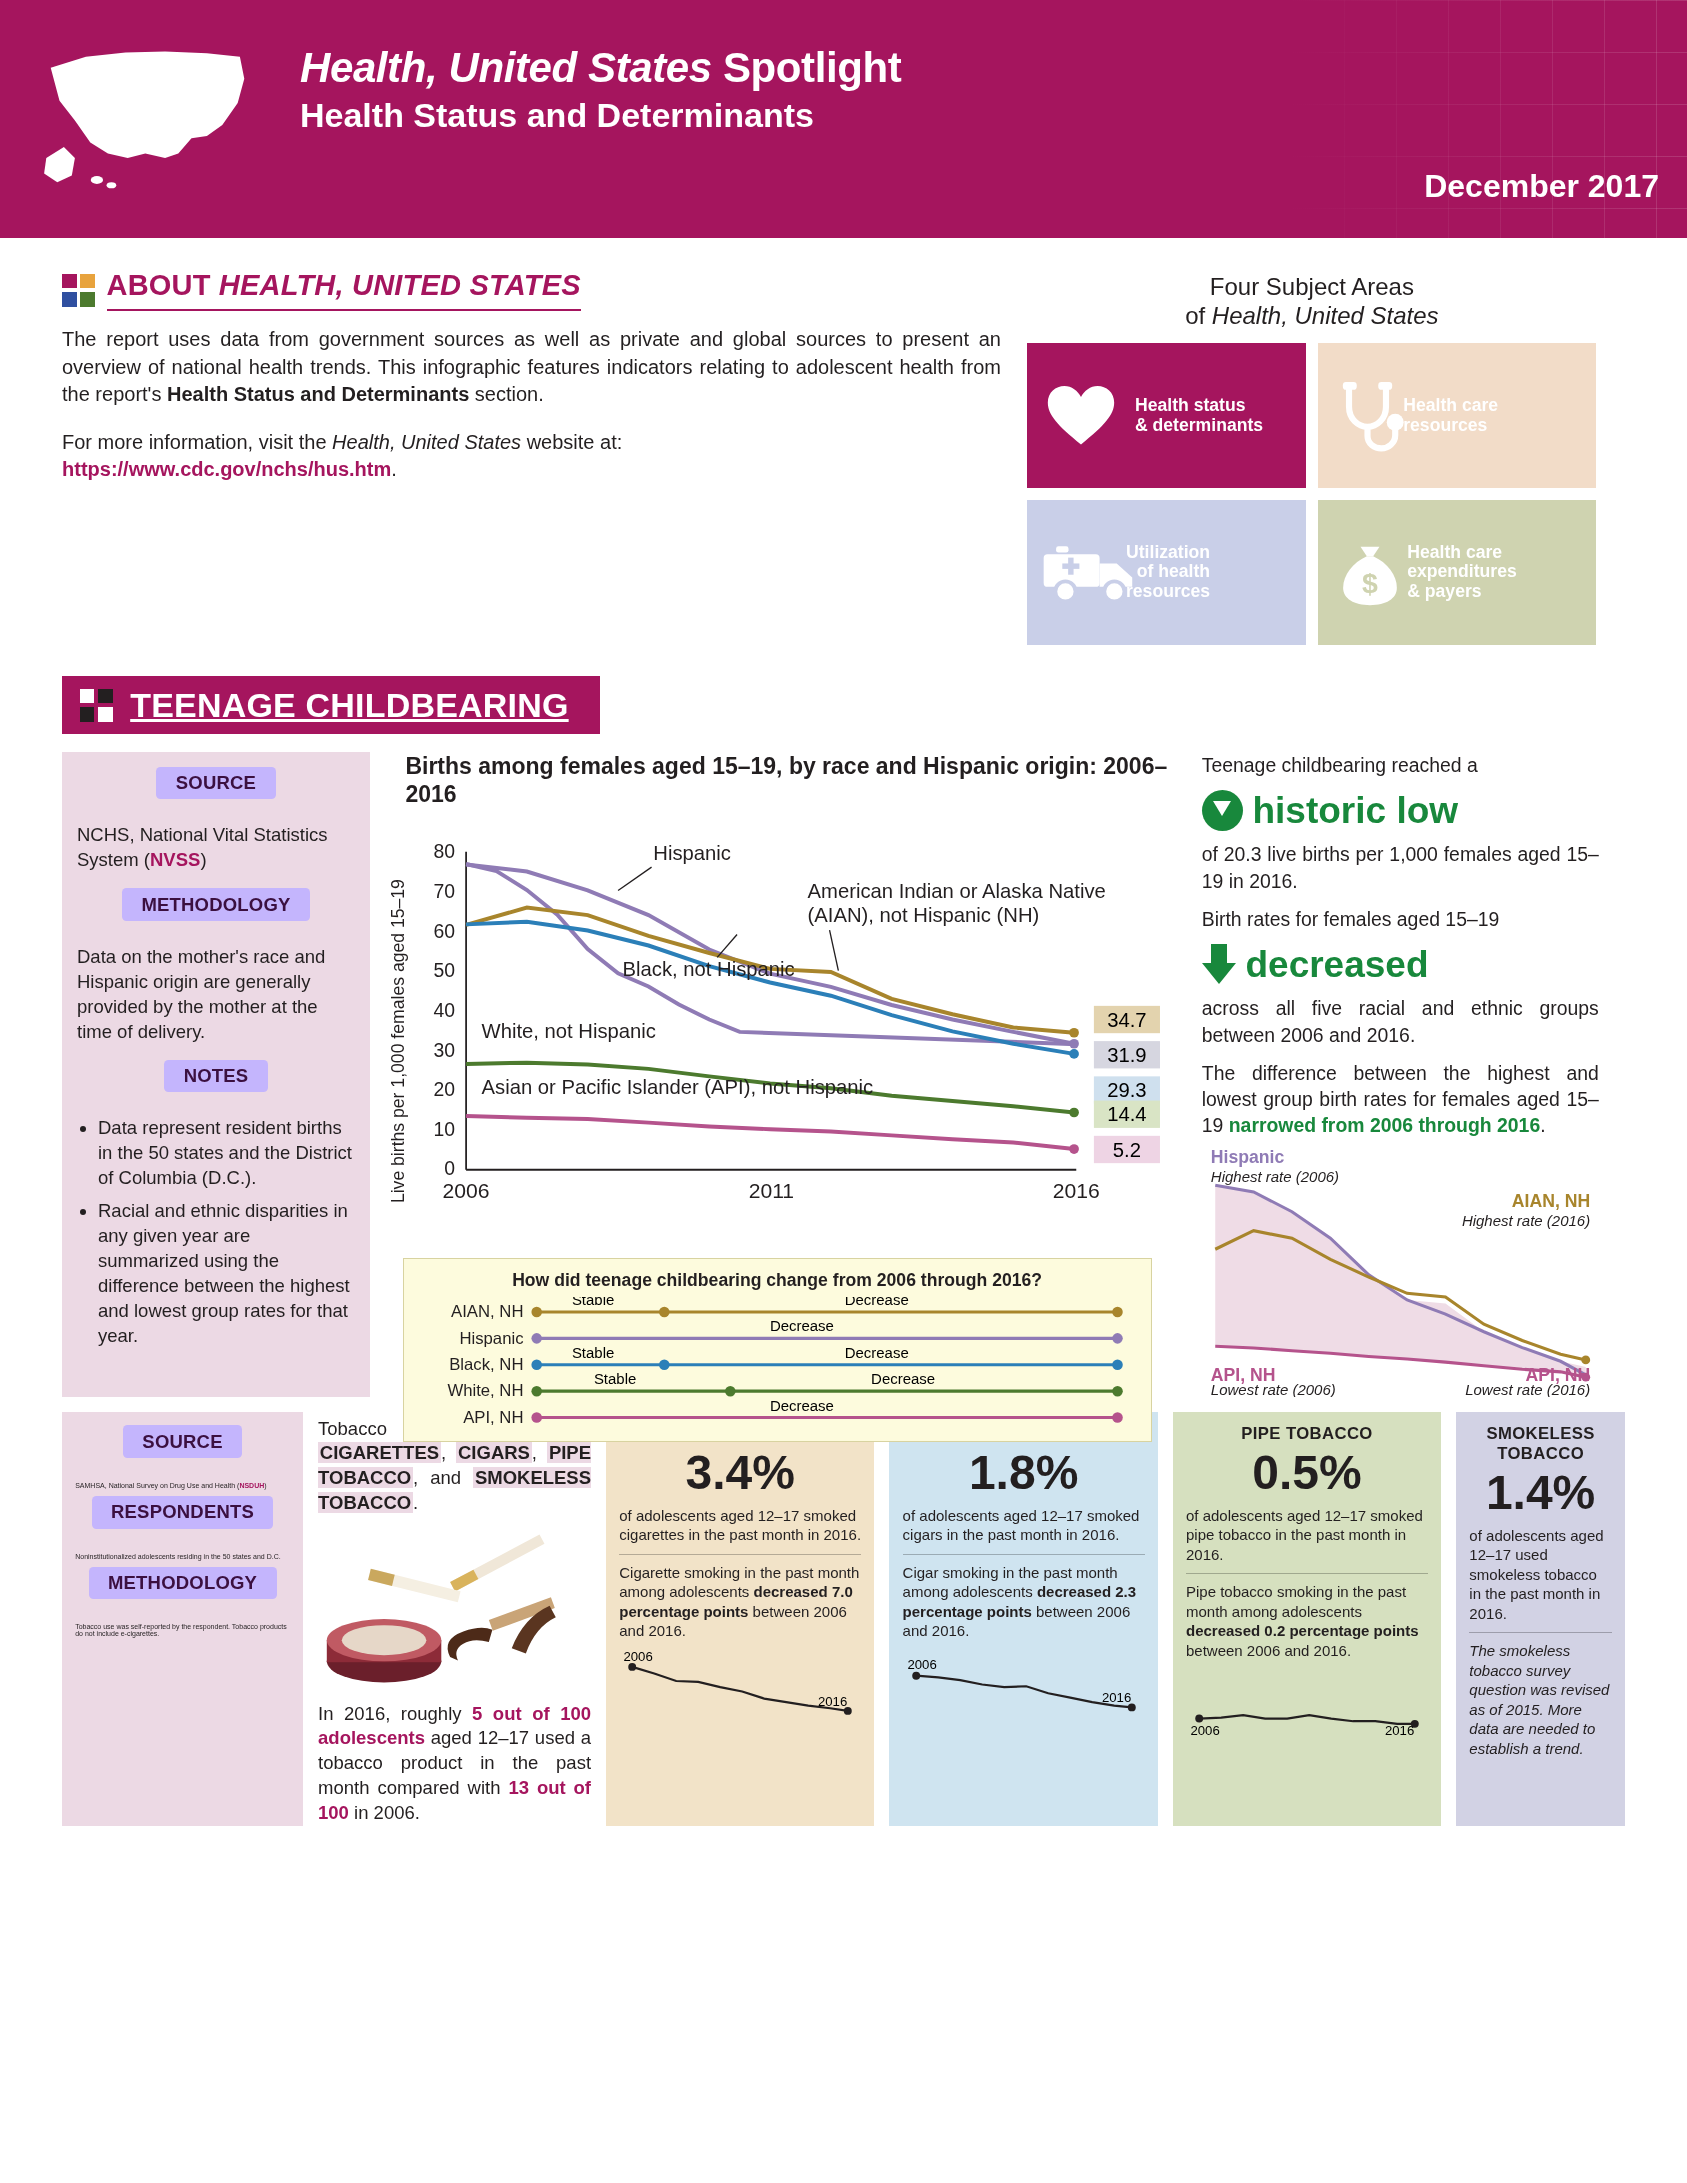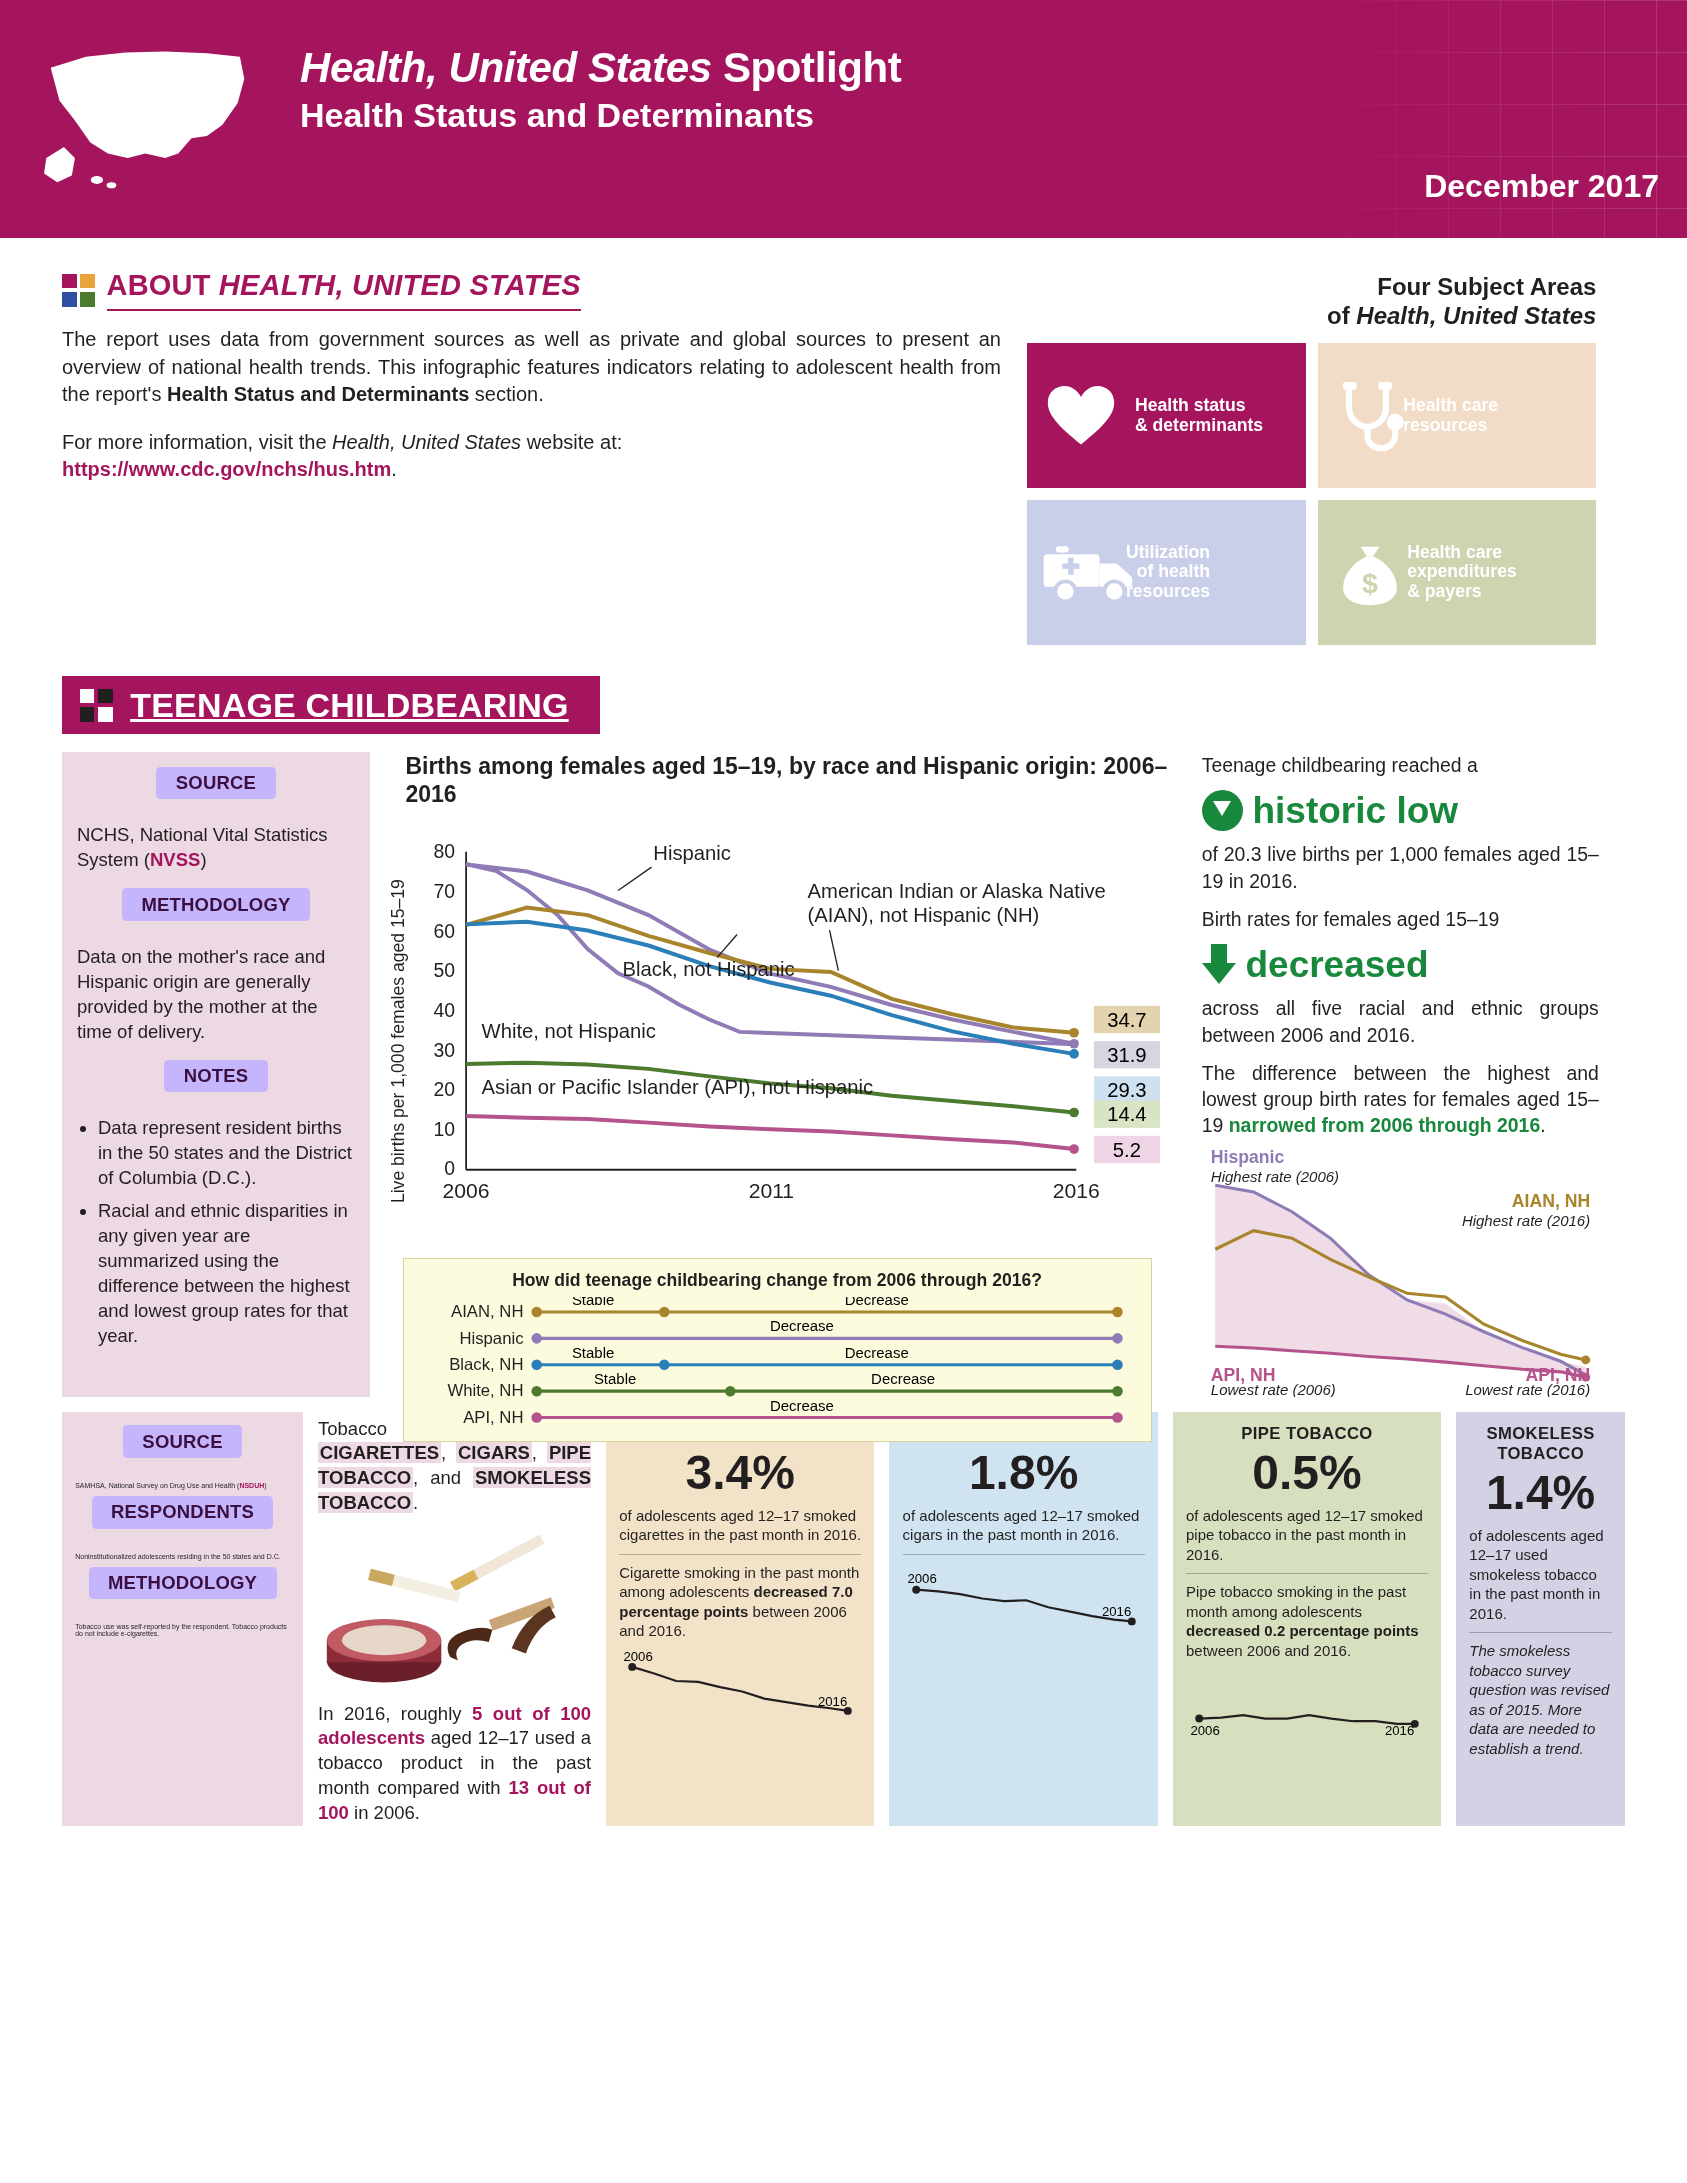--- a/index.html
+++ b/index.html
@@ -55,21 +55,21 @@
     margin-left: 11.5px;
   }
   .about-title em { font-style: italic; }
   .about-head-row { display:flex; align-items:center; }
   .about-p { font-size: 20px; line-height: 1.38; text-align: justify; margin-top: 15px; }
   .about-p.bold { font-weight: bold; }
   .about-p a, .link { color:#a5155e; font-weight: bold; text-decoration: none; }
   .about-p em { font-style: italic; }
 
   .about-right { width: 569px; padding-top: 2.6px; }
-  .four-title { text-align:right; font-size: 24px; font-weight:bold; line-height:1.22; }
+  .four-title { text-align:center; font-size: 24px; font-weight:normal; line-height:1.22; }
   .four-title em { font-style: italic; }
   .four-grid { margin-top: 13.2px; display:grid; grid-template-columns: 1fr 1fr; grid-template-rows: 1fr 1fr; gap: 11.5px; }
   .four-cell { height: 145px; position: relative; display:flex; align-items:center; padding: 0 10.6px; }
   .four-cell .lbl { font-size: 17.6px; font-weight: bold; line-height:1.12; position:relative; z-index:2; }
   .fc1 { background:#a5155e; } .fc1 .lbl { color:#fff; margin-left: 97px; }
   .fc2 { background:#f2dcc8; } .fc2 .lbl { color:#fff; margin-left: 75px; }
   .fc3 { background:#c9cfe8; } .fc3 .lbl { color:#fff; margin-left: 88px; text-align:right;}
   .fc4 { background:#cfd3b0; } .fc4 .lbl { color:#fff; margin-left: 79px; }
   .four-ico { position:absolute; left: 11.5px; top: 50%; transform: translateY(-50%); }
 
@@ -470,20 +470,21 @@
           <text x="452" y="128" font-size="30" font-family="Liberation Sans, sans-serif">2016</text>
         </svg>
       </div>
     </div>
 
     <div class="card c2">
       <h4>CIGARS</h4>
       <div class="pct">1.8%</div>
       <p>of adolescents aged 12–17 smoked cigars in the past month in 2016.</p>
       <div class="sep"></div>
+      <p><span>Cigar smoking in the past month among adolescents </span><b class="strong">decreased 2.3 percentage points</b><span> between 2006 and 2016.</span></p>
       <div class="spark">
         <svg width="242" height="71" viewBox="0 0 550 160">
           <polyline fill="none" stroke="#231f20" stroke-width="5" points="30,60 80,64 130,70 180,80 230,86 280,84 330,100 380,110 430,120 480,128 520,132"></polyline>
           <circle cx="30" cy="60" r="9" fill="#231f20"></circle>
             <circle cx="520" cy="132" r="9" fill="#231f20"></circle>
           <text x="10" y="44" font-size="30" font-family="Liberation Sans, sans-serif">2006</text>
           <text x="452" y="120" font-size="30" font-family="Liberation Sans, sans-serif">2016</text>
         </svg>
       </div>
     </div>

